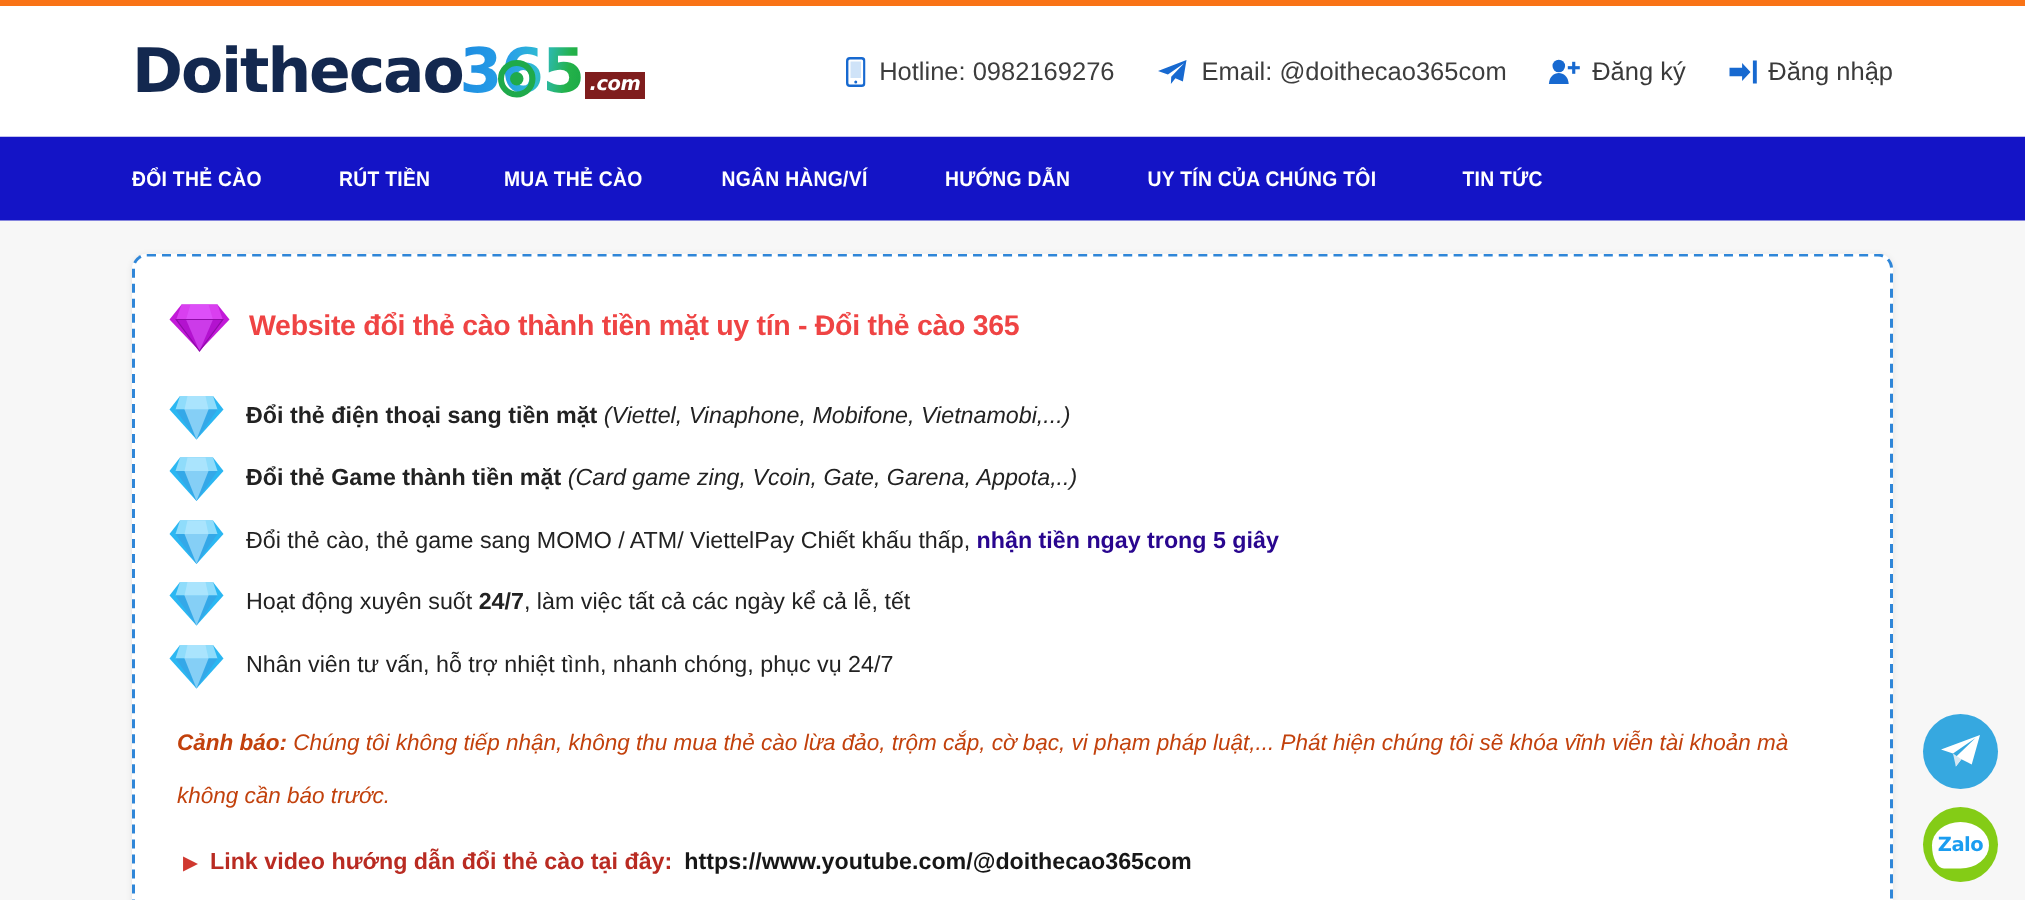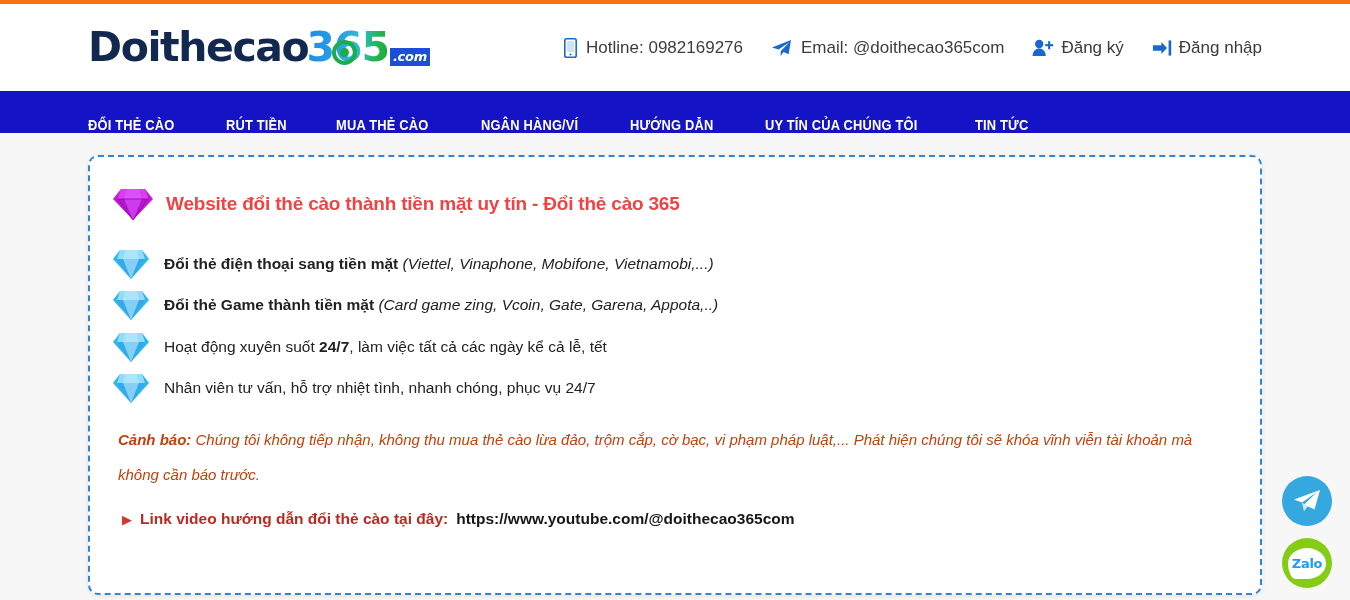--- a/index.html
+++ b/index.html
@@ -55,21 +55,21 @@
   }
   .logo-ring::after {
     content: "";
     position: absolute;
     left: 4px; top: 4px;
     width: 9px; height: 9px;
     border-radius: 50%;
     background: #1faa4b;
   }
   .logo-dotcom {
-    background: #1d4ed8;
+    background: #7f1d1d;
     color: #ffffff;
     font-family: "DejaVu Sans", sans-serif;
     font-weight: bold;
     font-style: italic;
     font-size: 13px;
     padding: 2px 3px 3px 3px;
     align-self: flex-end;
     margin-bottom: 2px;
     margin-left: 1px;
     letter-spacing: -0.3px;
@@ -87,23 +87,23 @@
     padding-left: 20px;
   }
   .hinfo { display: flex; align-items: center; gap: 9px; }
   .hlink { display: flex; align-items: center; gap: 7px; color: #1769d0; }
   .hlink .lbl { color: #3a3a3a; }
   .ico { display: inline-flex; align-items: center; justify-content: center; }
 
   
   .nav {
     background: #1414c6;
-    height: 42px;
-    display: flex;
-    align-items: flex-end;
+    height: 56px;
+    display: flex;
+    align-items: center;
     padding-left: 88px;
   }
   .nav-item {
     color: #ffffff;
     font-weight: bold;
     font-size: 14px;
     letter-spacing: 0.2px;
     margin-right: 44px;
     cursor: pointer;
     font-family: "Liberation Sans", sans-serif;
@@ -313,20 +313,31 @@
         <path d="M8 2 H30 L37 11 L19 31 L1 11 Z" fill="#2bb7f2"></path>
         <path d="M8 2 H30 L33 11 H5 Z" fill="#8fdcfb"></path>
         <path d="M5 11 H33 L19 31 Z" fill="#34a8e8"></path>
         <path d="M13 2 L11 11 L19 31 L27 11 L25 2 Z" fill="#bdeaff" opacity="0.6"></path>
       </svg>
       <div class="txt">
         <span class="b">Đổi thẻ Game thành tiền mặt</span><span class="i"> (Card game zing, Vcoin, Gate, Garena, Appota,..)</span>
       </div>
     </div>
 
+    <div class="feature">
+      <svg class="gem-blue" viewBox="0 0 38 32">
+        <path d="M8 2 H30 L37 11 L19 31 L1 11 Z" fill="#2bb7f2"></path>
+        <path d="M8 2 H30 L33 11 H5 Z" fill="#8fdcfb"></path>
+        <path d="M5 11 H33 L19 31 Z" fill="#34a8e8"></path>
+        <path d="M13 2 L11 11 L19 31 L27 11 L25 2 Z" fill="#bdeaff" opacity="0.6"></path>
+      </svg>
+      <div class="txt">
+        <span>Đổi thẻ cào, thẻ game sang MOMO / ATM/ ViettelPay Chiết khấu thấp, </span><span class="hl">nhận tiền ngay trong 5 giây</span>
+      </div>
+    </div>
 
     <div class="feature">
       <svg class="gem-blue" viewBox="0 0 38 32">
         <path d="M8 2 H30 L37 11 L19 31 L1 11 Z" fill="#2bb7f2"></path>
         <path d="M8 2 H30 L33 11 H5 Z" fill="#8fdcfb"></path>
         <path d="M5 11 H33 L19 31 Z" fill="#34a8e8"></path>
         <path d="M13 2 L11 11 L19 31 L27 11 L25 2 Z" fill="#bdeaff" opacity="0.6"></path>
       </svg>
       <div class="txt">
         <span>Hoạt động xuyên suốt </span><span class="b">24/7</span><span>, làm việc tất cả các ngày kể cả lễ, tết</span>

